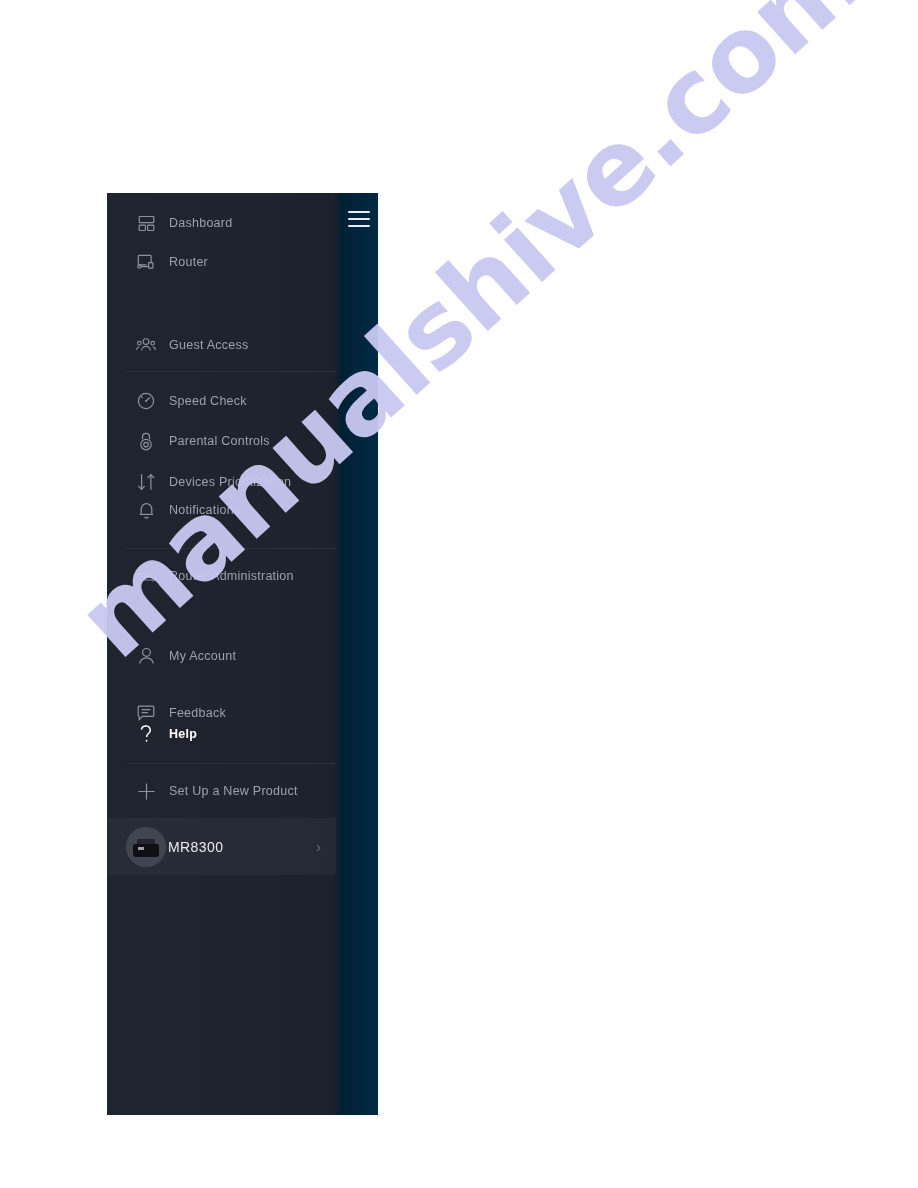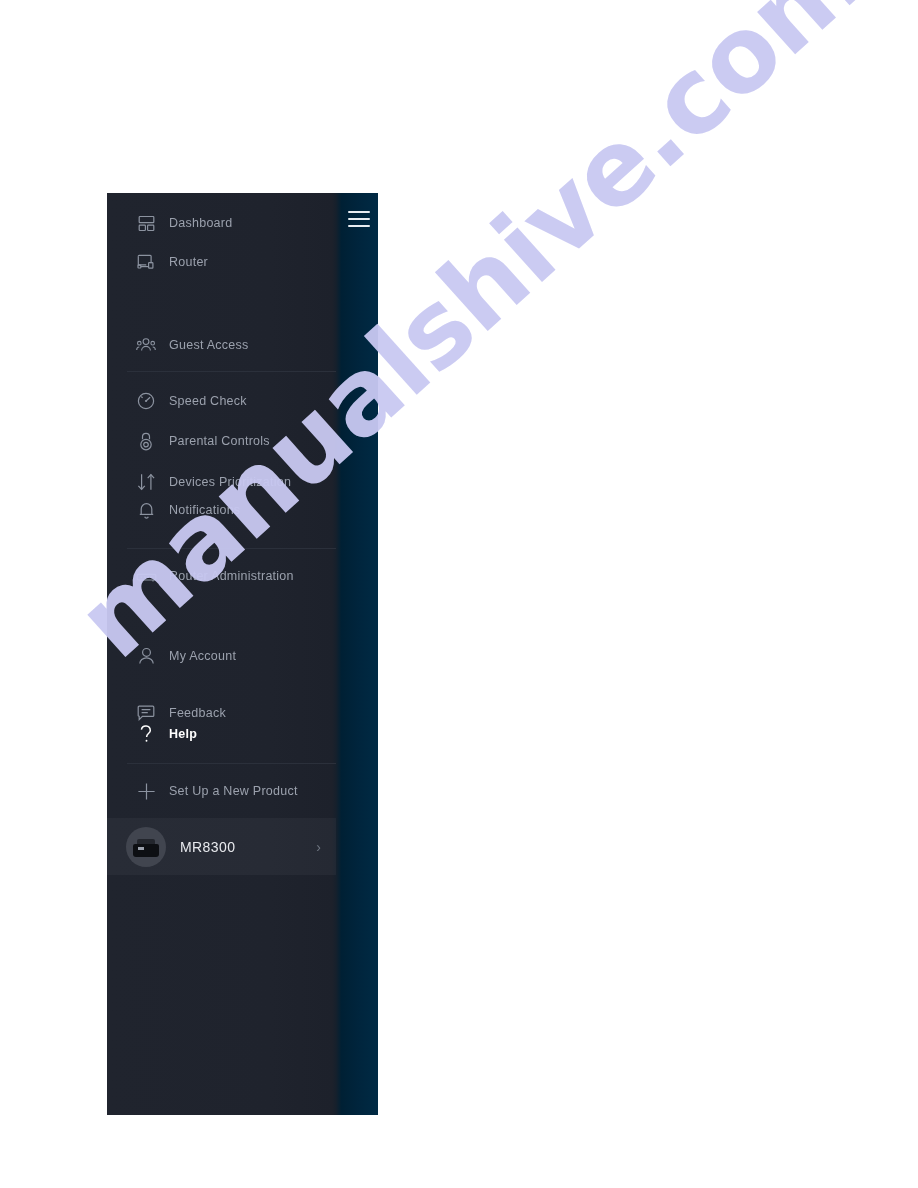--- a/index.html
+++ b/index.html
@@ -131,21 +131,21 @@
     background: #23262d;
     border-radius: 2px 2px 0 0;
   }
   #device-thumb .router-led {
     position: absolute;
     left: 12px; top: 20px;
     width: 6px; height: 3px;
     background: #9aa0ab;
   }
   #device-name {
-    margin-left: 14px;
+    margin-left: 2px;
     font-size: 14px;
     color: #e8eaee;
     letter-spacing: .4px;
   }
   #device-chevron {
     margin-left: auto;
     margin-right: 15px;
     color: #6f7682;
     font-size: 14px;
     line-height: 1;

